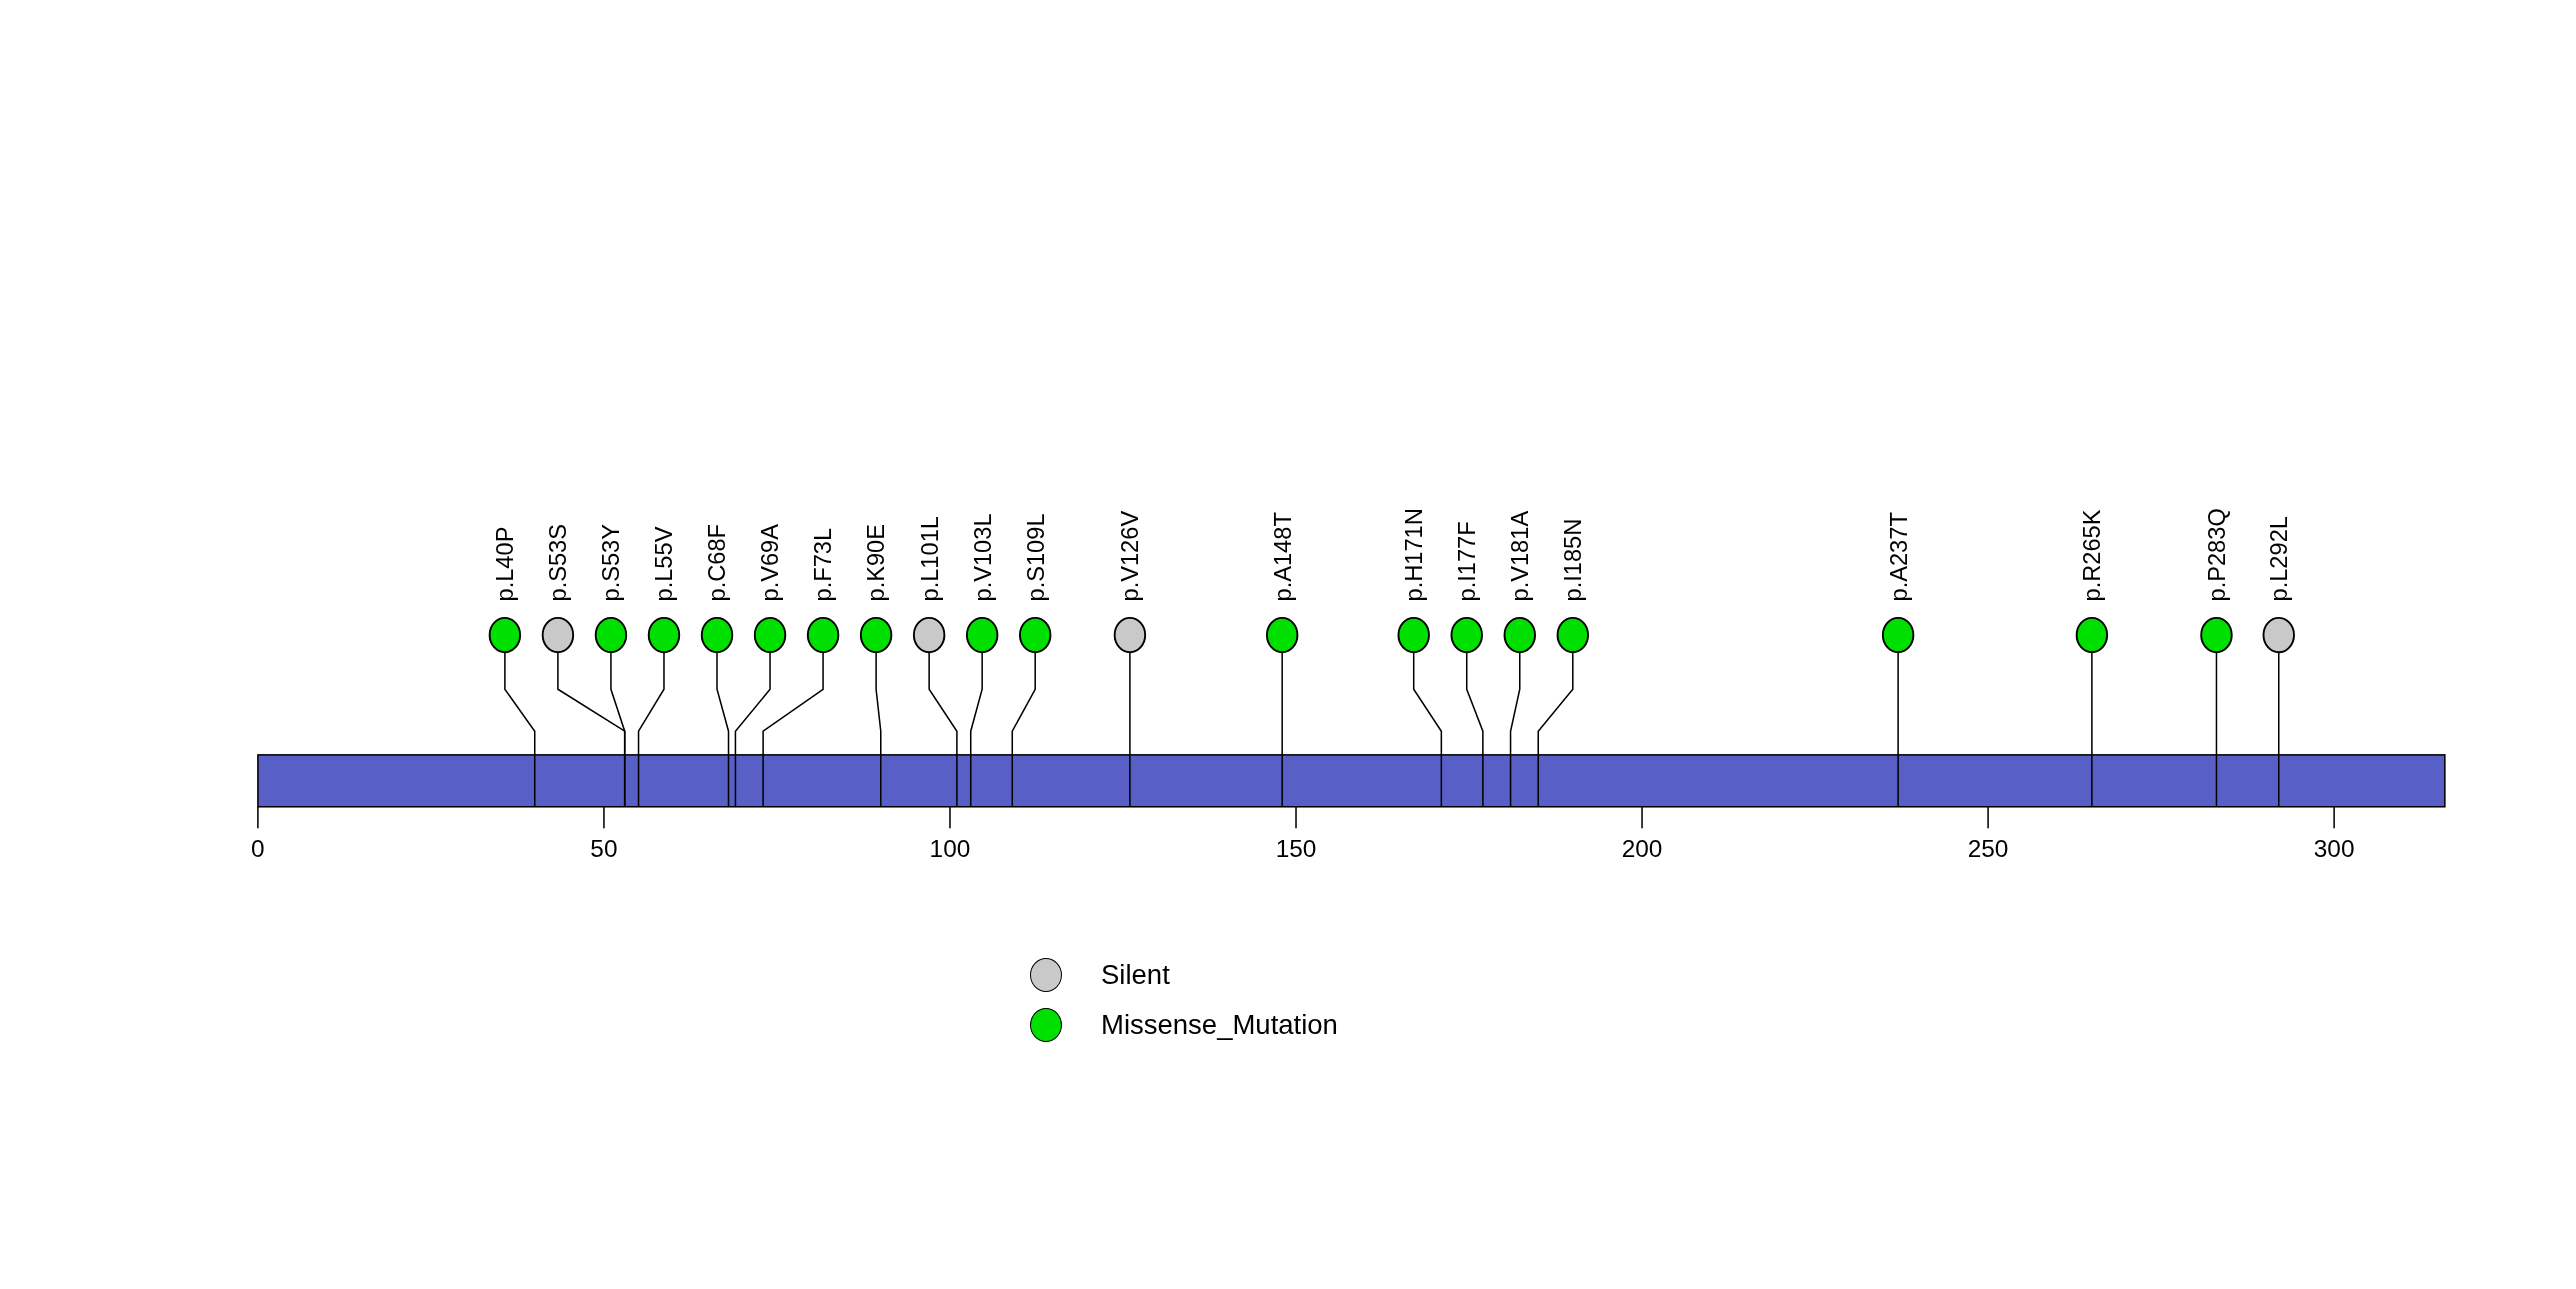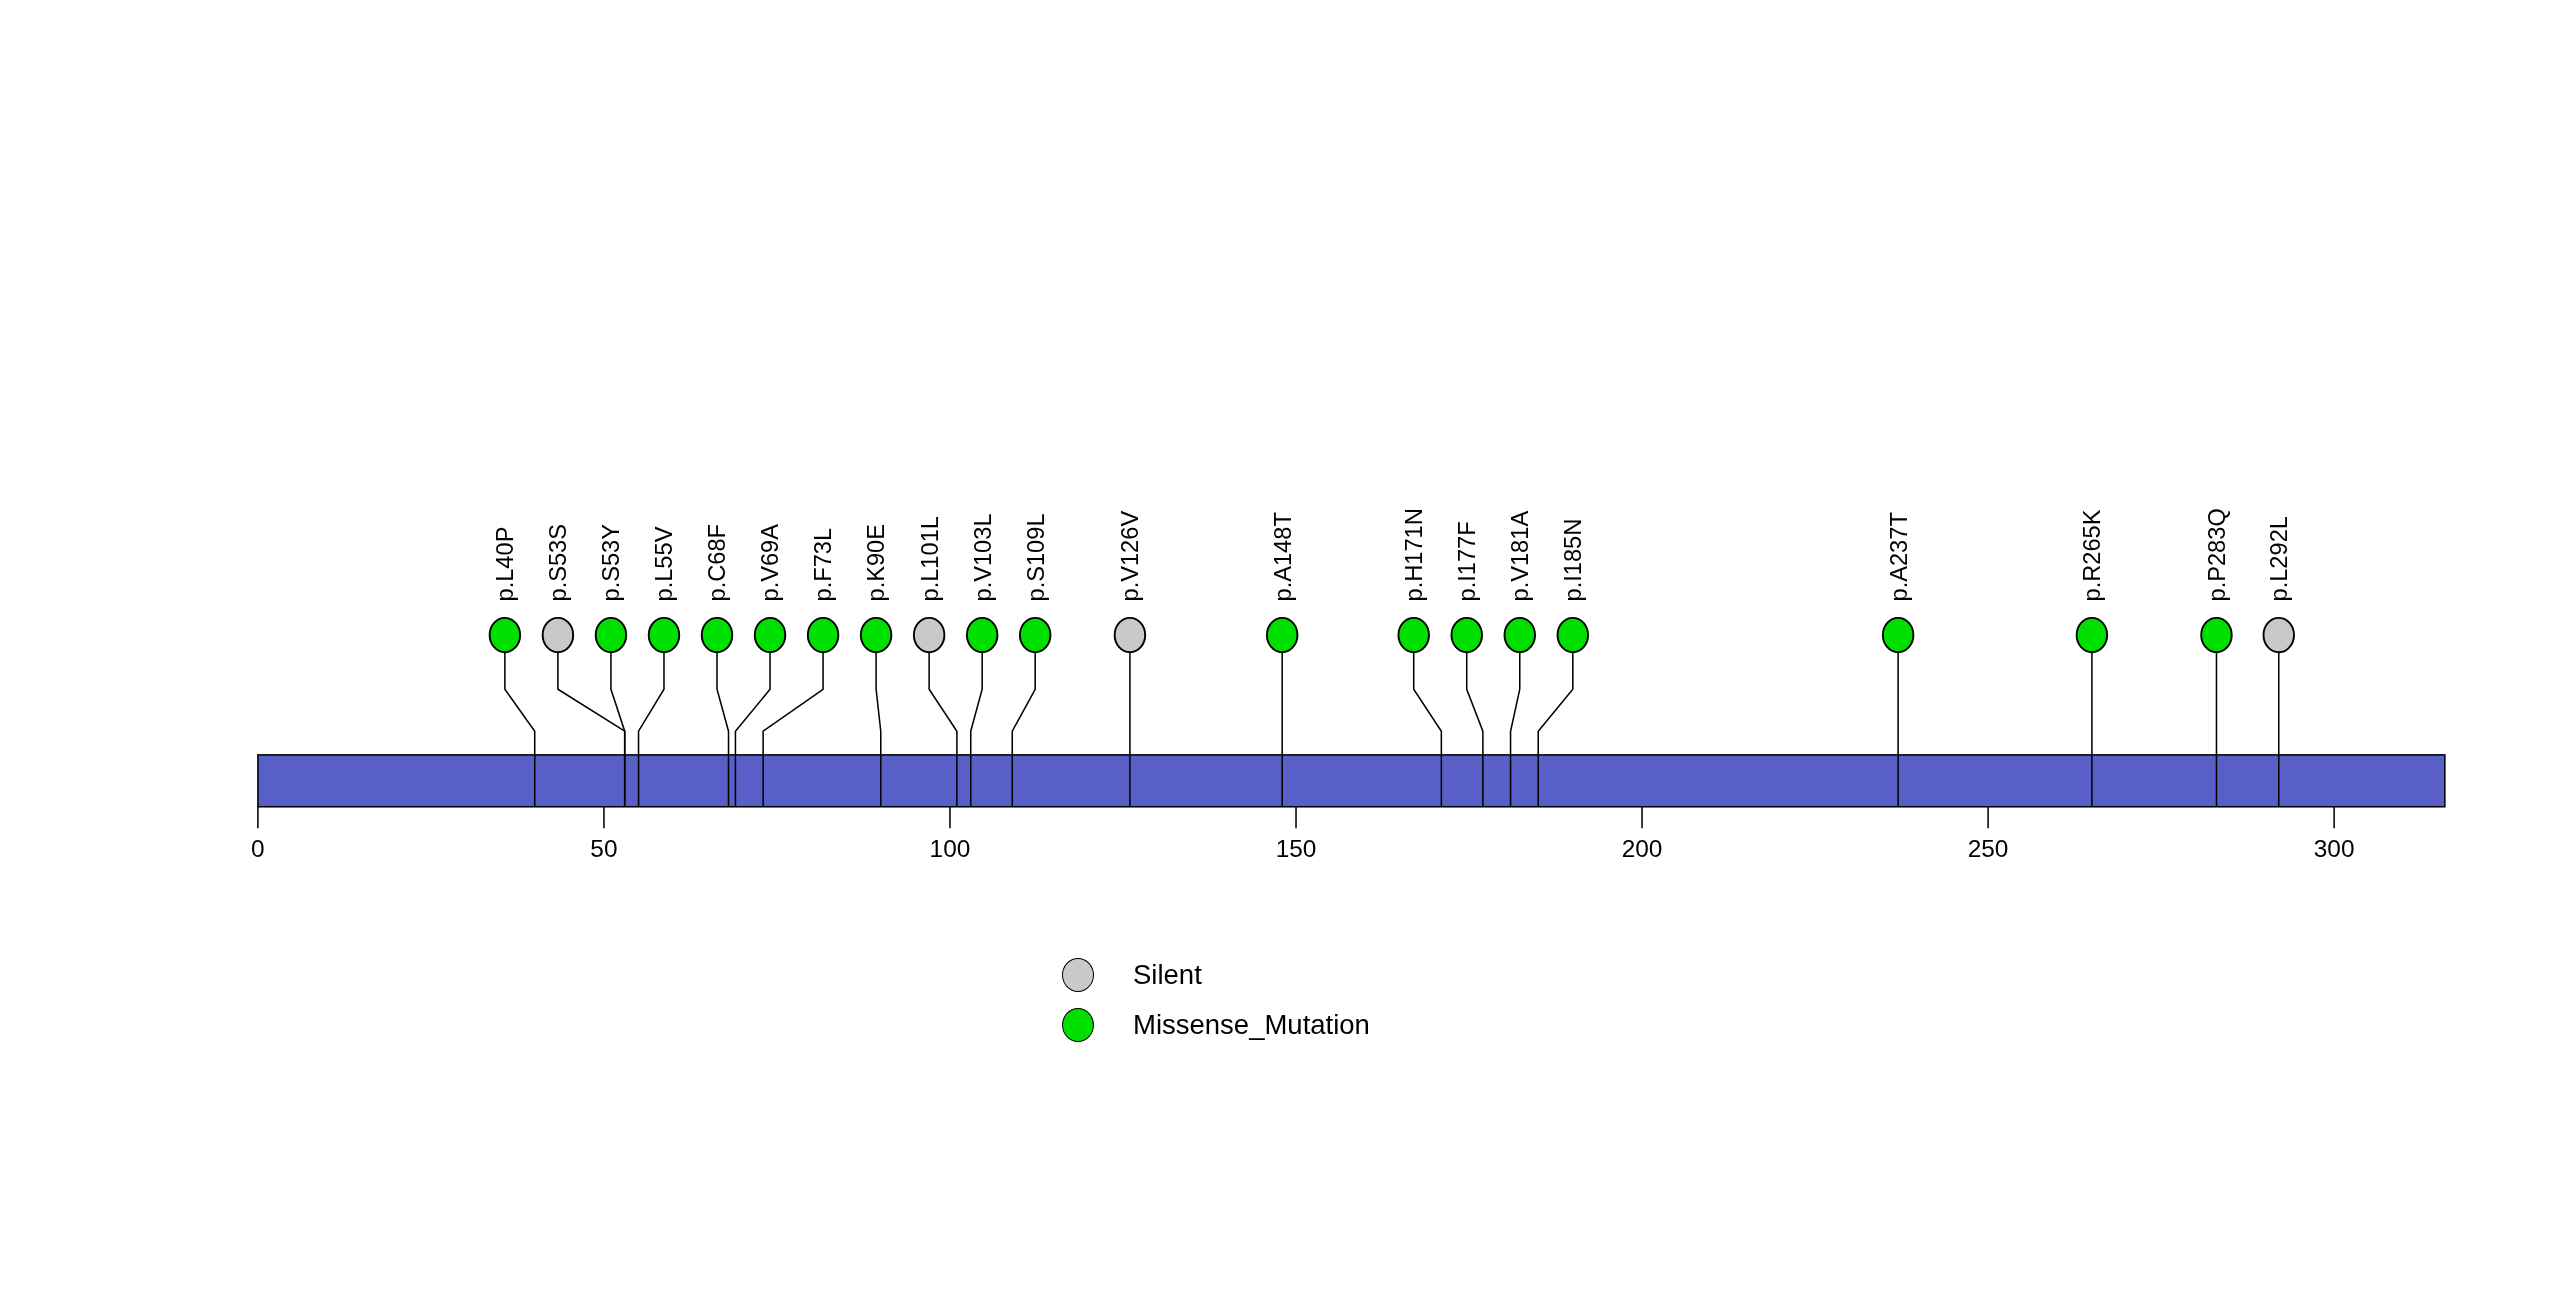--- a/index.html
+++ b/index.html
@@ -15,21 +15,21 @@
     background: #ffffff;
     overflow: hidden;
   }
   #plot {
     position: absolute;
     left: 0;
     top: 0;
   }
   .legend {
     position: absolute;
-    left: 1062px;
+    left: 1030px;
     top: 958px;
   }
   .legend-item {
     display: flex;
     align-items: center;
     height: 34px;
     margin-bottom: 16px;
   }
   .swatch {
     display: inline-block;

